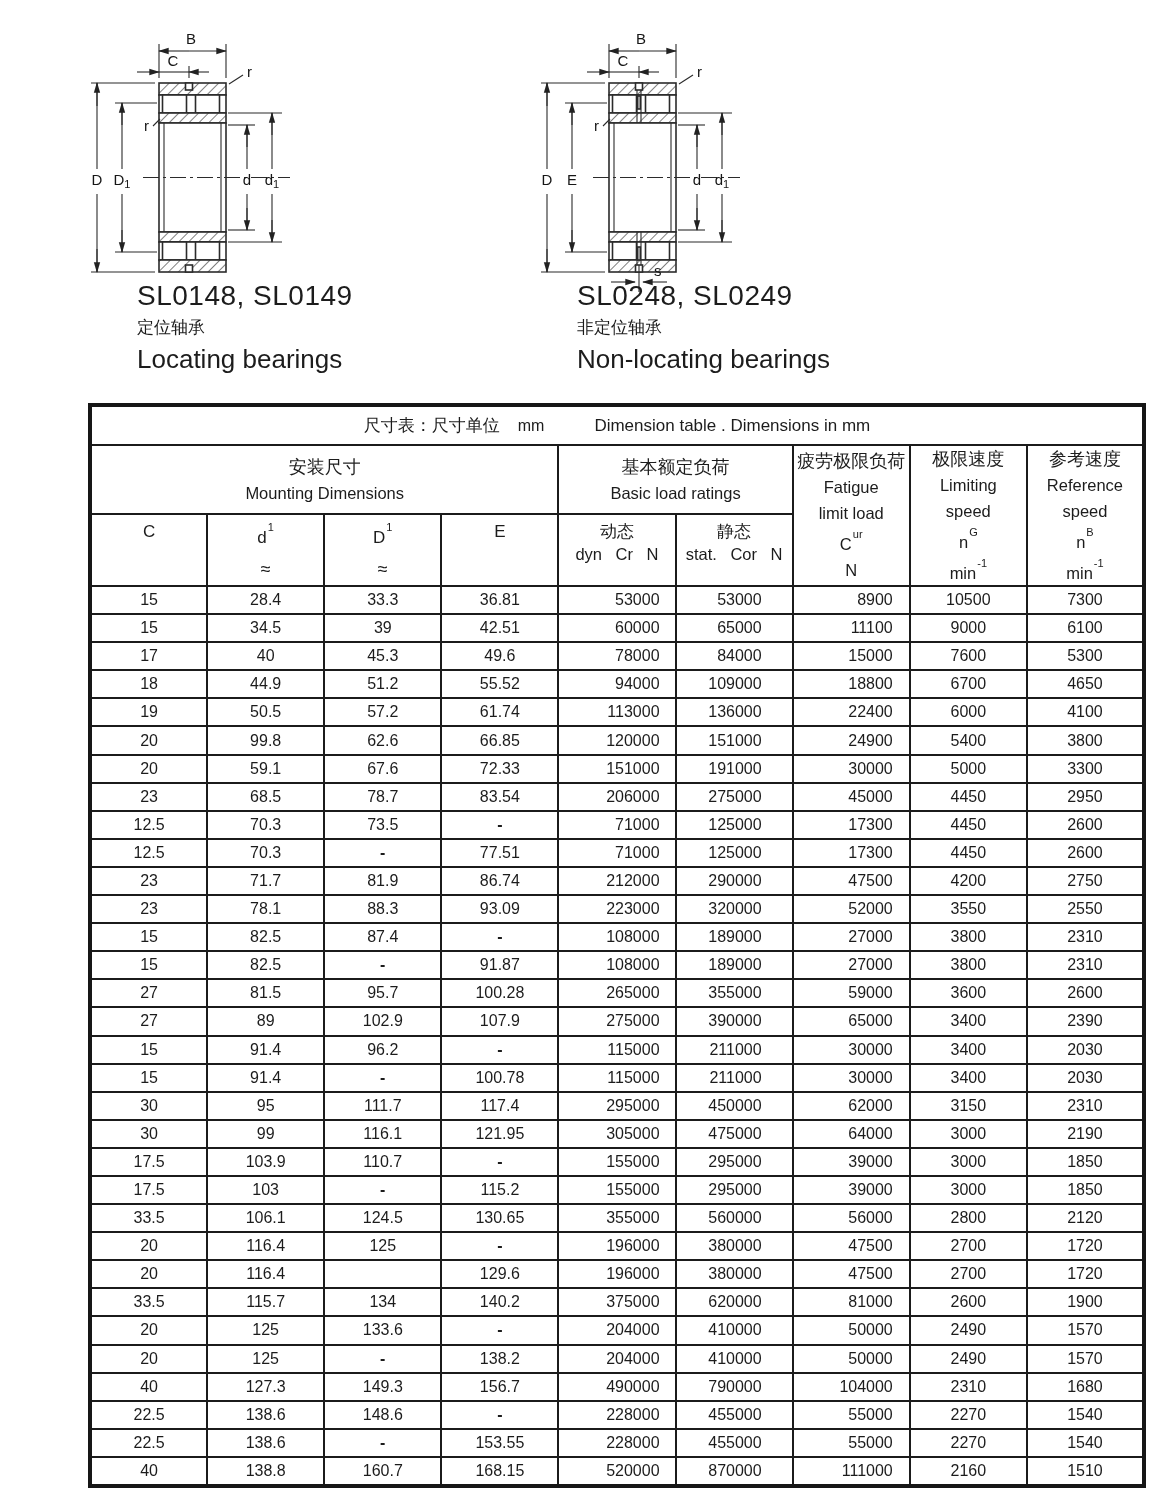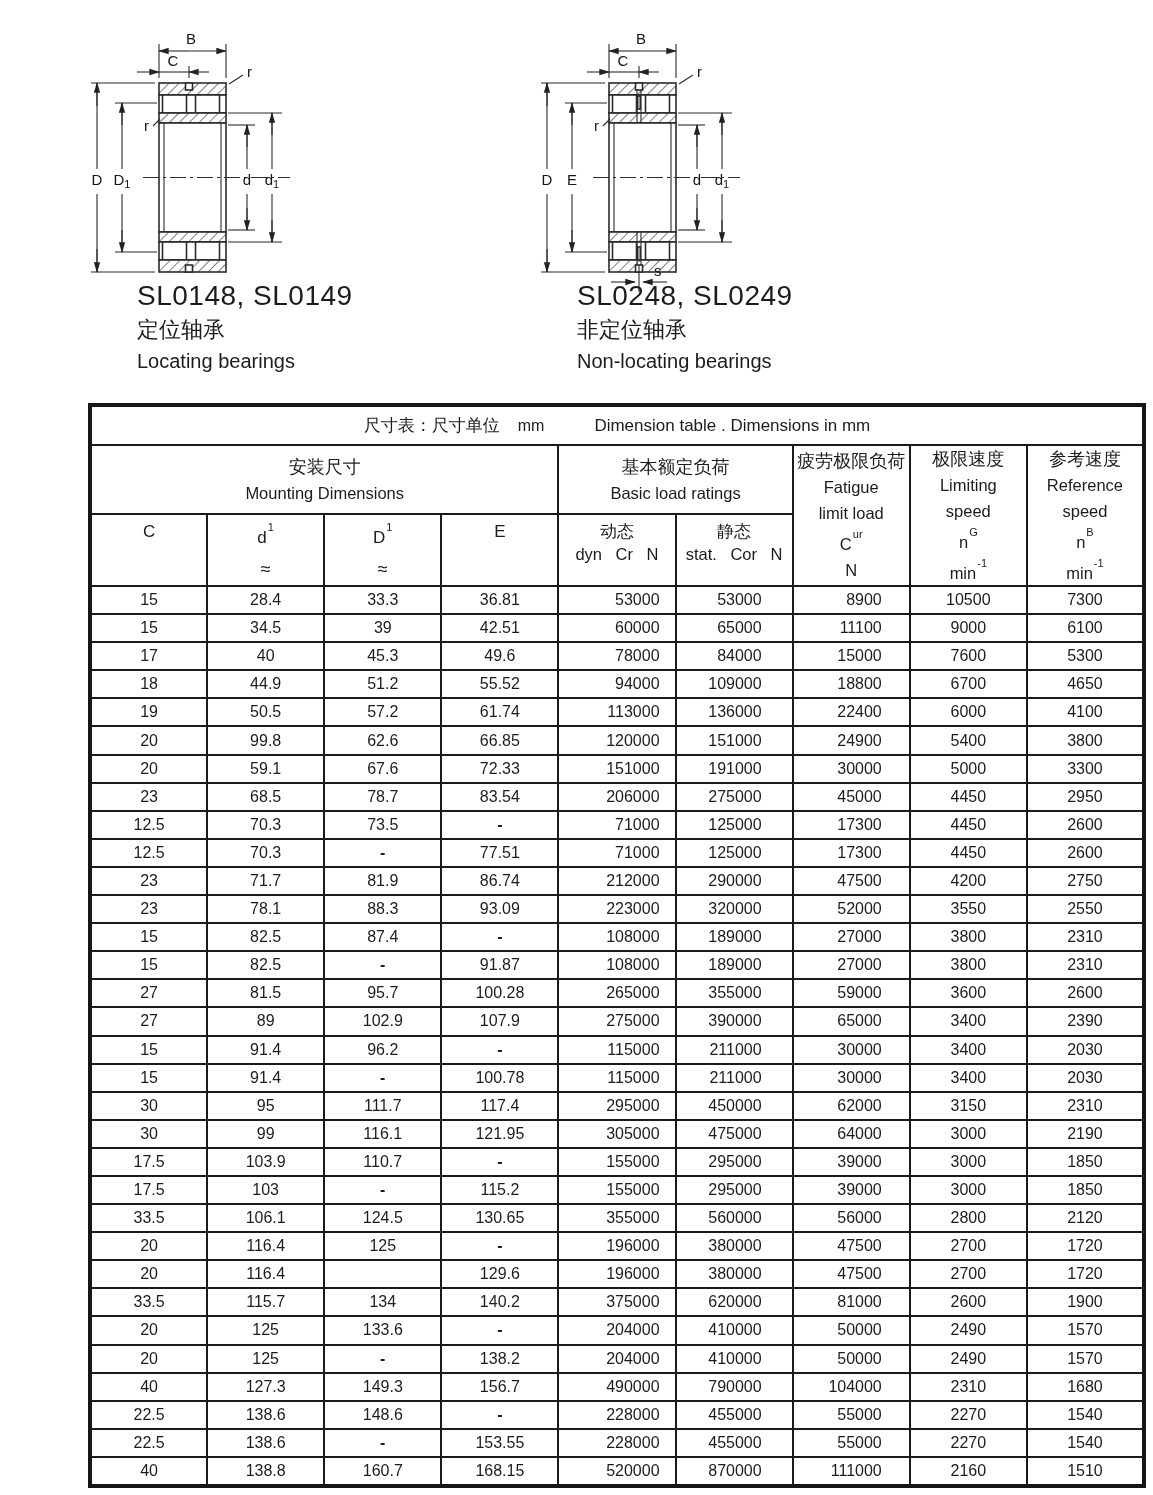--- a/index.html
+++ b/index.html
@@ -10,22 +10,22 @@
     -webkit-font-smoothing:antialiased;
   }
   .fig{position:absolute;top:28px;}
   #fig-left{left:85px;}
   #fig-right{left:535px;}
   .fig svg{display:block;font-family:"Liberation Sans", sans-serif;}
   .cap{position:absolute;top:282px;line-height:1;}
   #cap-left{left:137px;}
   #cap-right{left:577px;}
   .cap .model{font-size:28px;letter-spacing:.5px;}
-  .cap .zh{font-size:22px;margin-top:9px;}
-  .cap .en{font-size:20px;margin-top:10px;}
+  .cap .zh{font-size:17px;margin-top:9px;}
+  .cap .en{font-size:26px;margin-top:10px;}
 
   
   table.dim-table{
     position:absolute;left:88px;top:403px;width:1058px;
     border-collapse:collapse;table-layout:fixed;
     border:4px solid #161616;
   }
   .dim-table th,.dim-table td{
     border:2px solid #1b1b1b;font-weight:normal;color:#1c1c1c;
     padding:0;overflow:hidden;
@@ -43,21 +43,21 @@
   .spaced{word-spacing:9px;}
   sup.sm{font-size:11px;position:relative;top:-5px;margin-left:1px;}
   
   .dim-table tbody td{
     height:26.1px;font-size:16px;text-align:center;
     border-top-width:2px;
   }
   .dim-table tbody tr.thin td{border-top-width:1px;}
   .dim-table tbody td.c4{text-align:right;padding-right:15px;}
   .dim-table tbody td.c5{text-align:right;padding-right:30px;}
-  .dim-table tbody td.c6{text-align:right;padding-right:27px;}
+  .dim-table tbody td.c6{text-align:right;padding-right:16px;}
   .dim-table tbody td.dash{font-weight:bold;}
 
   
   .outline{fill:#ffffff;stroke:#2b2b2b;stroke-width:1.6;}
   .hatched{fill:url(#hatch);stroke:#2b2b2b;stroke-width:1.6;}
   .dim{stroke:#2b2b2b;stroke-width:1.1;fill:none;}
   .dima{marker-end:url(#arr);}
   .cl{stroke:#2b2b2b;stroke-width:1;stroke-dasharray:16 4 3 4;}
   .thin-l{stroke:#2b2b2b;stroke-width:1.1;}
   text.lbl{font-size:15px;fill:#161616;}

